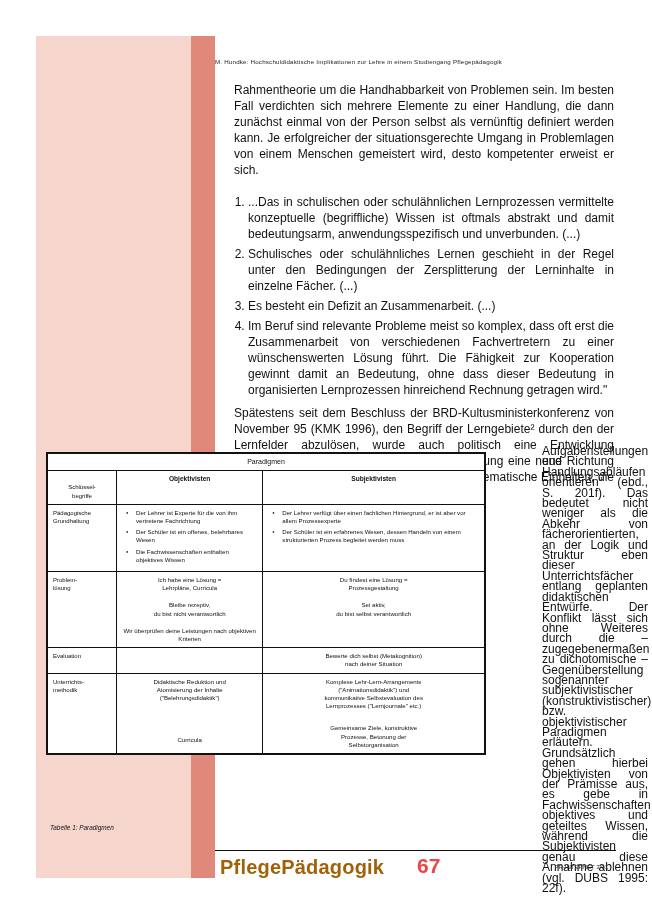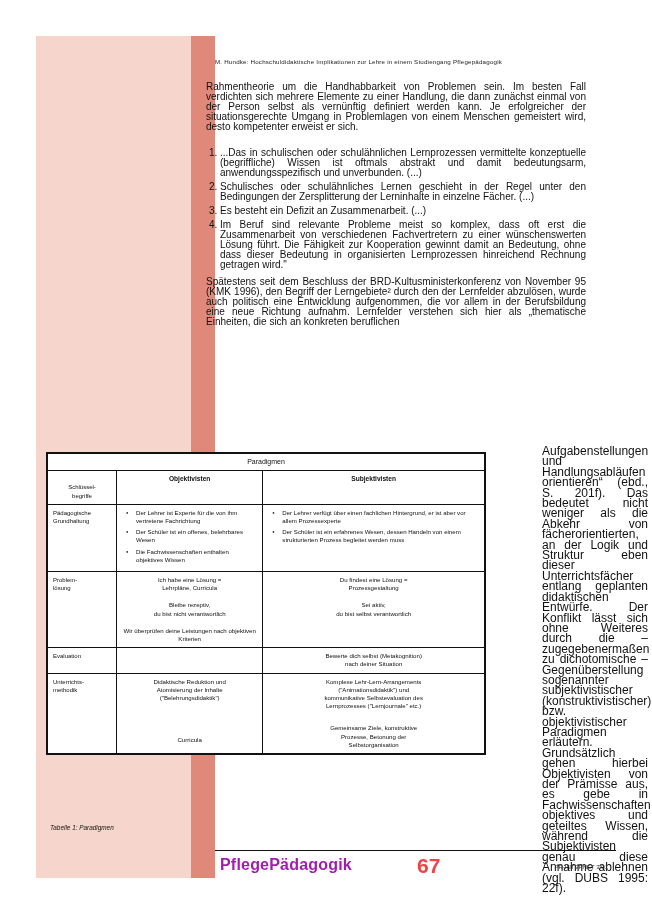--- a/index.html
+++ b/index.html
@@ -55,25 +55,25 @@
     left: 215px;
     top: 58px;
     width: 390px;
     font-size: 6.2px;
     letter-spacing: 0.2px;
     color: #222;
   }
 
   .body-col {
     position: absolute;
-    left: 206px;
+    left: 234px;
     top: 82px;
     width: 380px;
-    font-size: 10px;
-    line-height: 10px;
+    font-size: 12px;
+    line-height: 16px;
     text-align: justify;
     color: #111;
   }
   .body-col p {
     margin: 0 0 7px 0;
   }
   .body-col ol {
     margin: 16px 0 7px 0;
     padding-left: 14px;
   }
@@ -175,24 +175,24 @@
     position: absolute;
     left: 215px;
     top: 856px;
     width: 401px;
     height: 30px;
   }
   .footer-brand {
     position: absolute;
     left: 5px;
     top: 0;
-    font-size: 16px;
+    font-size: 20px;
     font-weight: bold;
     letter-spacing: 0.2px;
-    color: #a21caf;
+    color: #a16207;
   }
   .footer-page {
     position: absolute;
     left: 160px;
     top: -2px;
     font-size: 21px;
     font-weight: bold;
     color: #ef4444;
     margin-left: 42px;
   }

